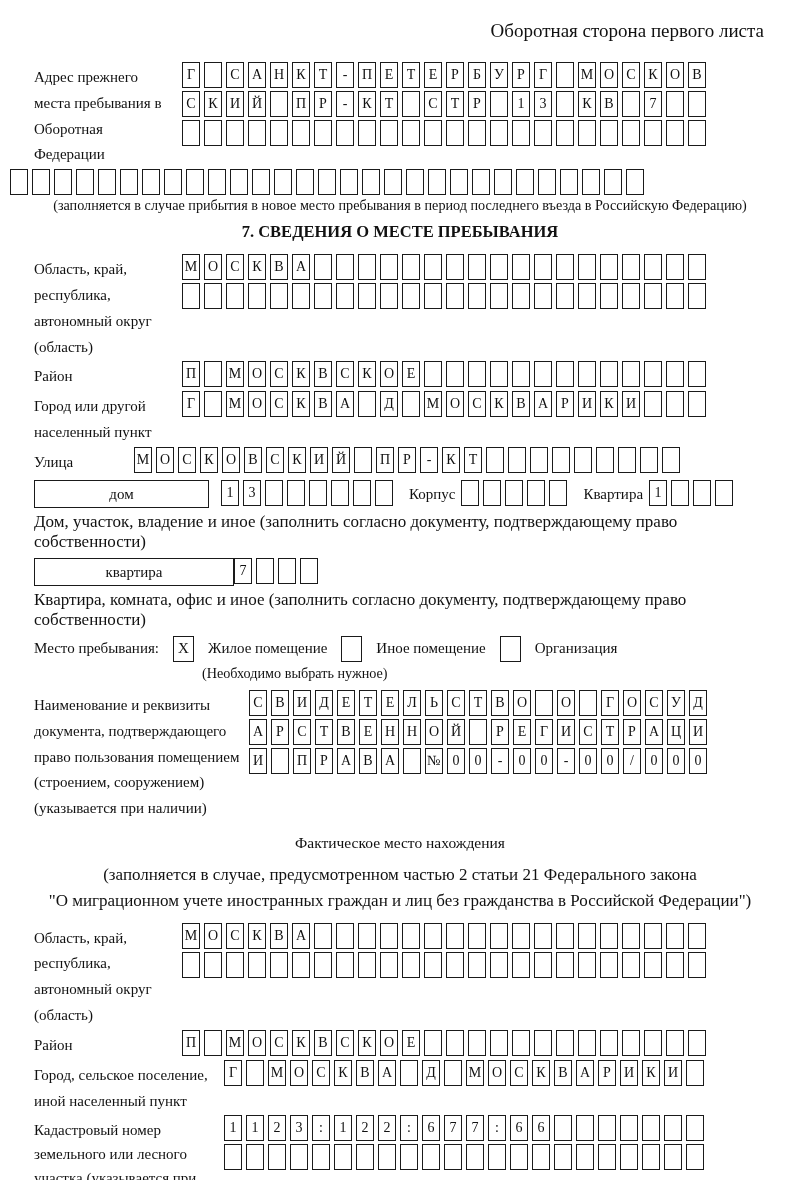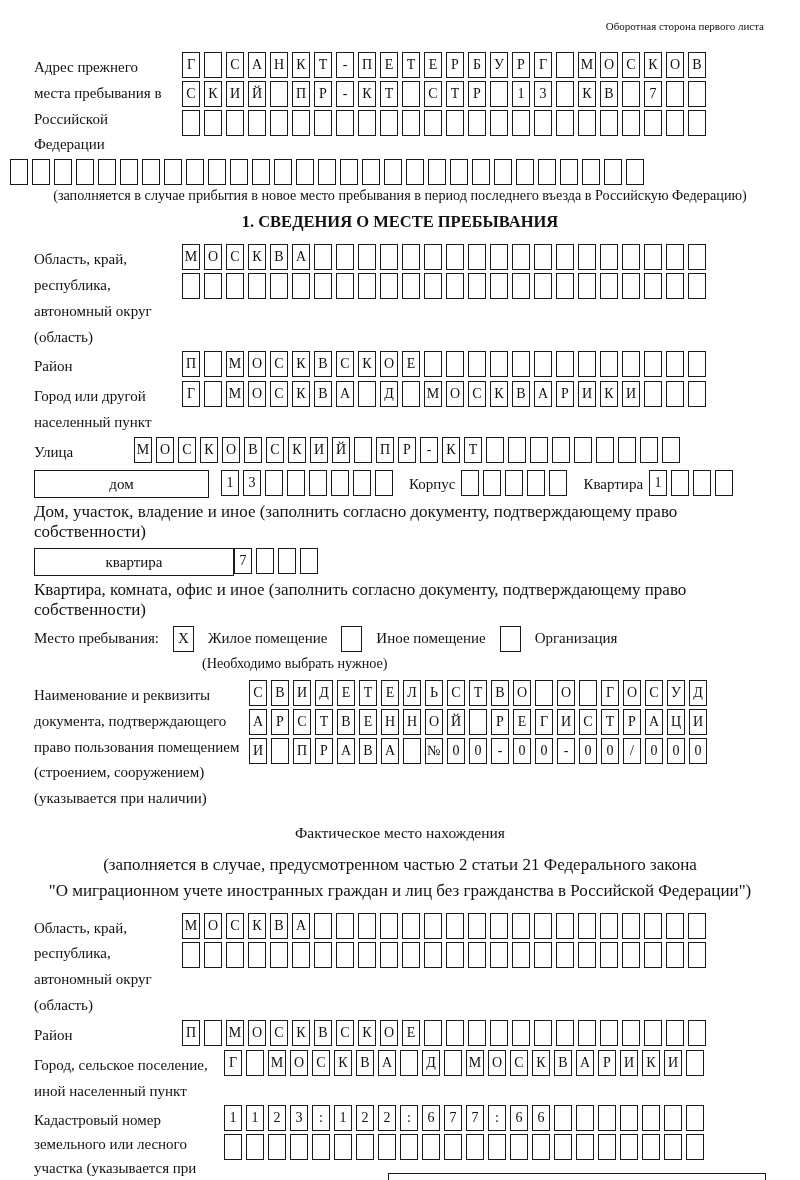--- a/index.html
+++ b/index.html
@@ -4,21 +4,21 @@
 <style>
   * { box-sizing: border-box; }
   html, body { margin: 0; padding: 0; background: #ffffff; }
   body {
     width: 800px; height: 1180px;
     font-family: "Liberation Serif", "DejaVu Serif", serif;
     color: #111111;
   }
   .page { width: 800px; height: 1180px; padding: 16px 34px 8px 34px; overflow: hidden; }
 
-  .top-note { text-align: right; font-size: 11px; margin: 4px 2px 20px 0; }
+  .top-note { text-align: right; font-size: 19px; margin: 4px 2px 20px 0; }
 
   .field { display: flex; align-items: flex-start; margin-bottom: 1px; }
   .label { font-size: 15px; line-height: 1.72; padding-top: 3px; }
   .lw148 { width: 148px; flex: none; padding-right: 6px; }
   .lw100 { width: 100px; flex: none; padding-right: 6px; }
   .lw215 { width: 215px; flex: none; padding-right: 6px; }
   .lw190 { width: 190px; flex: none; padding-right: 6px; }
   .rows { flex: 1; }
 
   .box-row { display: flex; margin-bottom: 3px; height: 26px; }
@@ -61,21 +61,21 @@
   .stamp-box { width: 378px; height: 176px; border: 1.8px solid #1a1a1a; background: #ffffff; }
 </style>
 </head>
 <body>
 
 <div class="page">
 
   <div class="top-note">Оборотная сторона первого листа</div>
 
   <div class="field">
-    <div class="label lw148">Адрес прежнего места пребывания в Российской Федерации</div>
+    <div class="label lw148">Адрес прежнего места пребывания в Оборотная Федерации</div>
     <div class="rows">
       <div class="box-row">
           <span class="cbox">Г</span>
           <span class="cbox"></span>
           <span class="cbox">С</span>
           <span class="cbox">А</span>
           <span class="cbox">Н</span>
           <span class="cbox">К</span>
           <span class="cbox">Т</span>
           <span class="cbox">-</span>
@@ -176,21 +176,21 @@
       <span class="cbox"></span>
       <span class="cbox"></span>
       <span class="cbox"></span>
       <span class="cbox"></span>
       <span class="cbox"></span>
       <span class="cbox"></span>
       <span class="cbox"></span>
     </div>
   <div class="center-note">(заполняется в случае прибытия в новое место пребывания в период последнего въезда в Российскую Федерацию)</div>
 
-  <div class="section-title">1. СВЕДЕНИЯ О МЕСТЕ ПРЕБЫВАНИЯ</div>
+  <div class="section-title">7. СВЕДЕНИЯ О МЕСТЕ ПРЕБЫВАНИЯ</div>
 
   <div class="field">
     <div class="label lw148">Область, край, республика, автономный округ (область)</div>
     <div class="rows">
       <div class="box-row">
           <span class="cbox">М</span>
           <span class="cbox">О</span>
           <span class="cbox">С</span>
           <span class="cbox">К</span>
           <span class="cbox">В</span>

